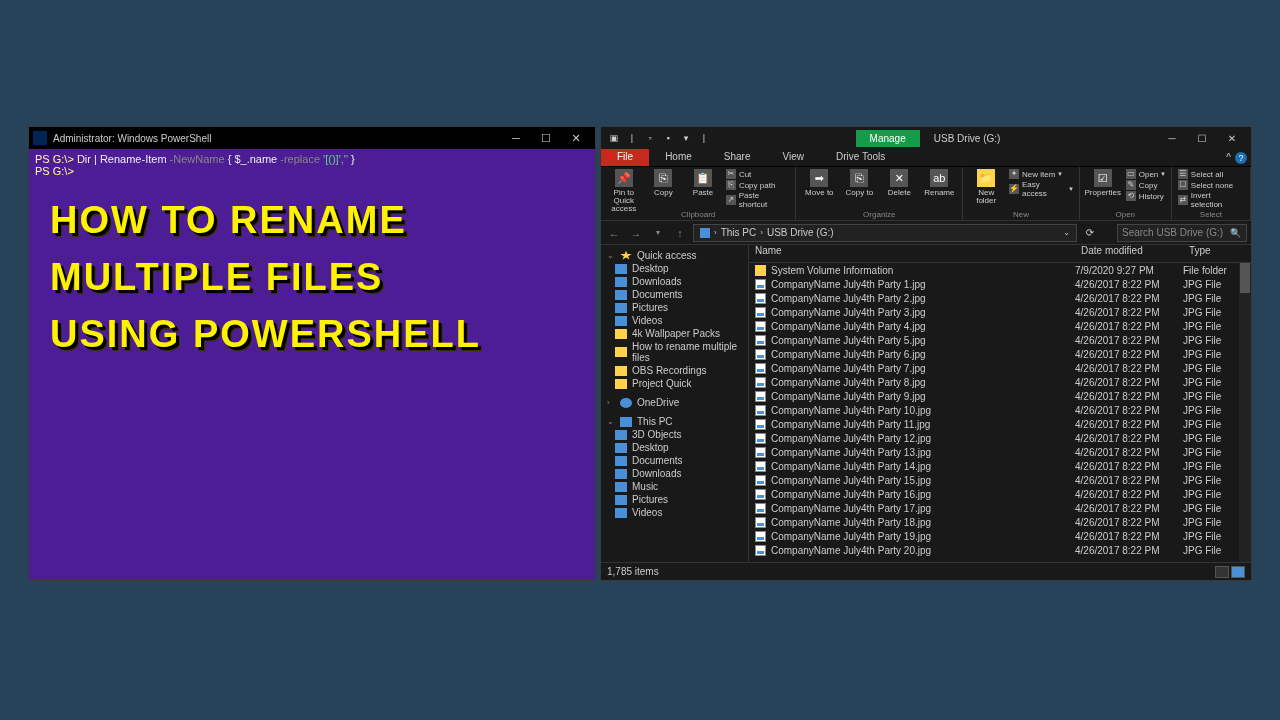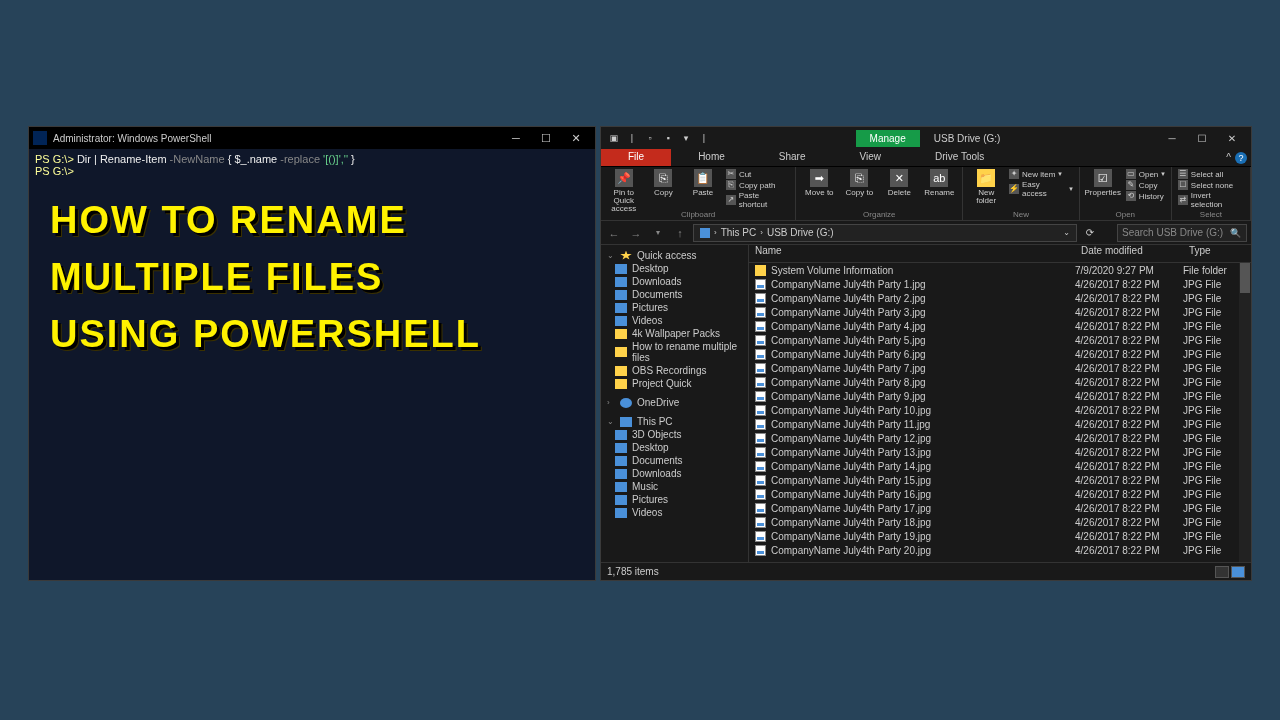--- a/index.html
+++ b/index.html
@@ -1,19 +1,19 @@
 <!DOCTYPE html>
 <html><head>
 <meta charset="utf-8">
 <style>
 * { margin: 0; padding: 0; box-sizing: border-box; font-family: "Segoe UI", Tahoma, sans-serif; }
 body { background: #274359; width: 1280px; height: 720px; overflow: hidden; position: relative; }
 
 
-.ps-window { position: absolute; left: 28px; top: 126px; width: 568px; height: 455px; background: #0f172a; border: 1px solid #3a3a3a; }
+.ps-window { position: absolute; left: 28px; top: 126px; width: 568px; height: 455px; background: #4c1d95; border: 1px solid #3a3a3a; }
 .ps-titlebar { height: 22px; background: #000; display: flex; align-items: center; padding: 0 4px; color: #ccc; font-size: 10px; }
 .ps-icon { width: 14px; height: 14px; background: #012456; margin-right: 6px; display:inline-block;}
 .ps-title { flex: 1; }
 .ps-ctrl { width: 30px; text-align: center; color: #ccc; font-size: 11px; cursor: default; }
 .ps-body { padding: 4px 6px; font-family: Consolas, monospace; font-size: 11px; color: #ccc; }
 .ps-prompt { color: #ffff99; }
 .ps-white { color: #eee; }
 .ps-gray { color: #888; }
 .ps-string { color: #67d08b; }
 
@@ -21,21 +21,21 @@
 .overlay-title { position: absolute; left: 50px; top: 192px; width: 530px; color: #fff200; font-family: "Arial Black", sans-serif; font-weight: 900; line-height: 1.5; font-size: 38px; letter-spacing: 2px; text-shadow: 3px 3px 0 #000, 4px 4px 0 #3b3100; text-transform: uppercase; }
 
 
 .exp-window { position: absolute; left: 600px; top: 126px; width: 652px; height: 455px; background: #191919; border: 1px solid #3a3a3a; display: flex; flex-direction: column; color: #ccc; font-size: 10px; }
 .exp-quickbar { height: 22px; background: #191919; display: flex; align-items: center; padding: 0 4px; }
 .exp-qbtn { width: 18px; height: 18px; color: #ccc; font-size: 9px; text-align: center; line-height: 18px; }
 .exp-tab1 { background: #169b48; color: #fff; padding: 3px 14px; font-size: 10px; }
 .exp-tab2 { background: #191919; color: #ccc; padding: 3px 14px; font-size: 10px; }
 .exp-winctrl { width: 30px; text-align: center; font-size: 10px; color: #ccc; }
 .exp-menubar { height: 18px; background: #191919; display: flex; align-items: stretch; border-bottom: 1px solid #000; }
-.exp-menu { padding: 2px 27px; font-size: 10px; color: #ccc; }
+.exp-menu { padding: 2px 16px; font-size: 10px; color: #ccc; }
 .exp-menu.file { background: #c42b1c; color: #fff; }
 .exp-menu-help { margin-left: auto; display:flex; align-items:center; padding-right:4px; gap:4px;}
 .exp-help-circ { width:12px; height:12px; border-radius:50%; background:#1a6fb5; color:#fff; text-align:center; font-size:9px; line-height:12px;}
 .exp-ribbon { height: 54px; background: #191919; display: flex; border-bottom: 1px solid #333; }
 .rib-group { border-right: 1px solid #333; padding: 2px 6px 0; display: flex; flex-direction: column; align-items: center; position:relative;}
 .rib-items { display: flex; gap: 6px; height: 40px; align-items: flex-start; }
 .rib-btn { display: flex; flex-direction: column; align-items: center; font-size: 8px; color: #ccc; width: 34px; text-align: center; line-height: 1; gap: 2px; }
 .rib-btn-ico { width: 18px; height: 18px; background: #555; display:flex; align-items:center; justify-content:center; font-size:11px; color:#fff;}
 .rib-small-list { display: flex; flex-direction: column; gap: 1px; font-size: 8px; }
 .rib-small { display: flex; align-items: center; gap: 3px; color: #ccc; }

